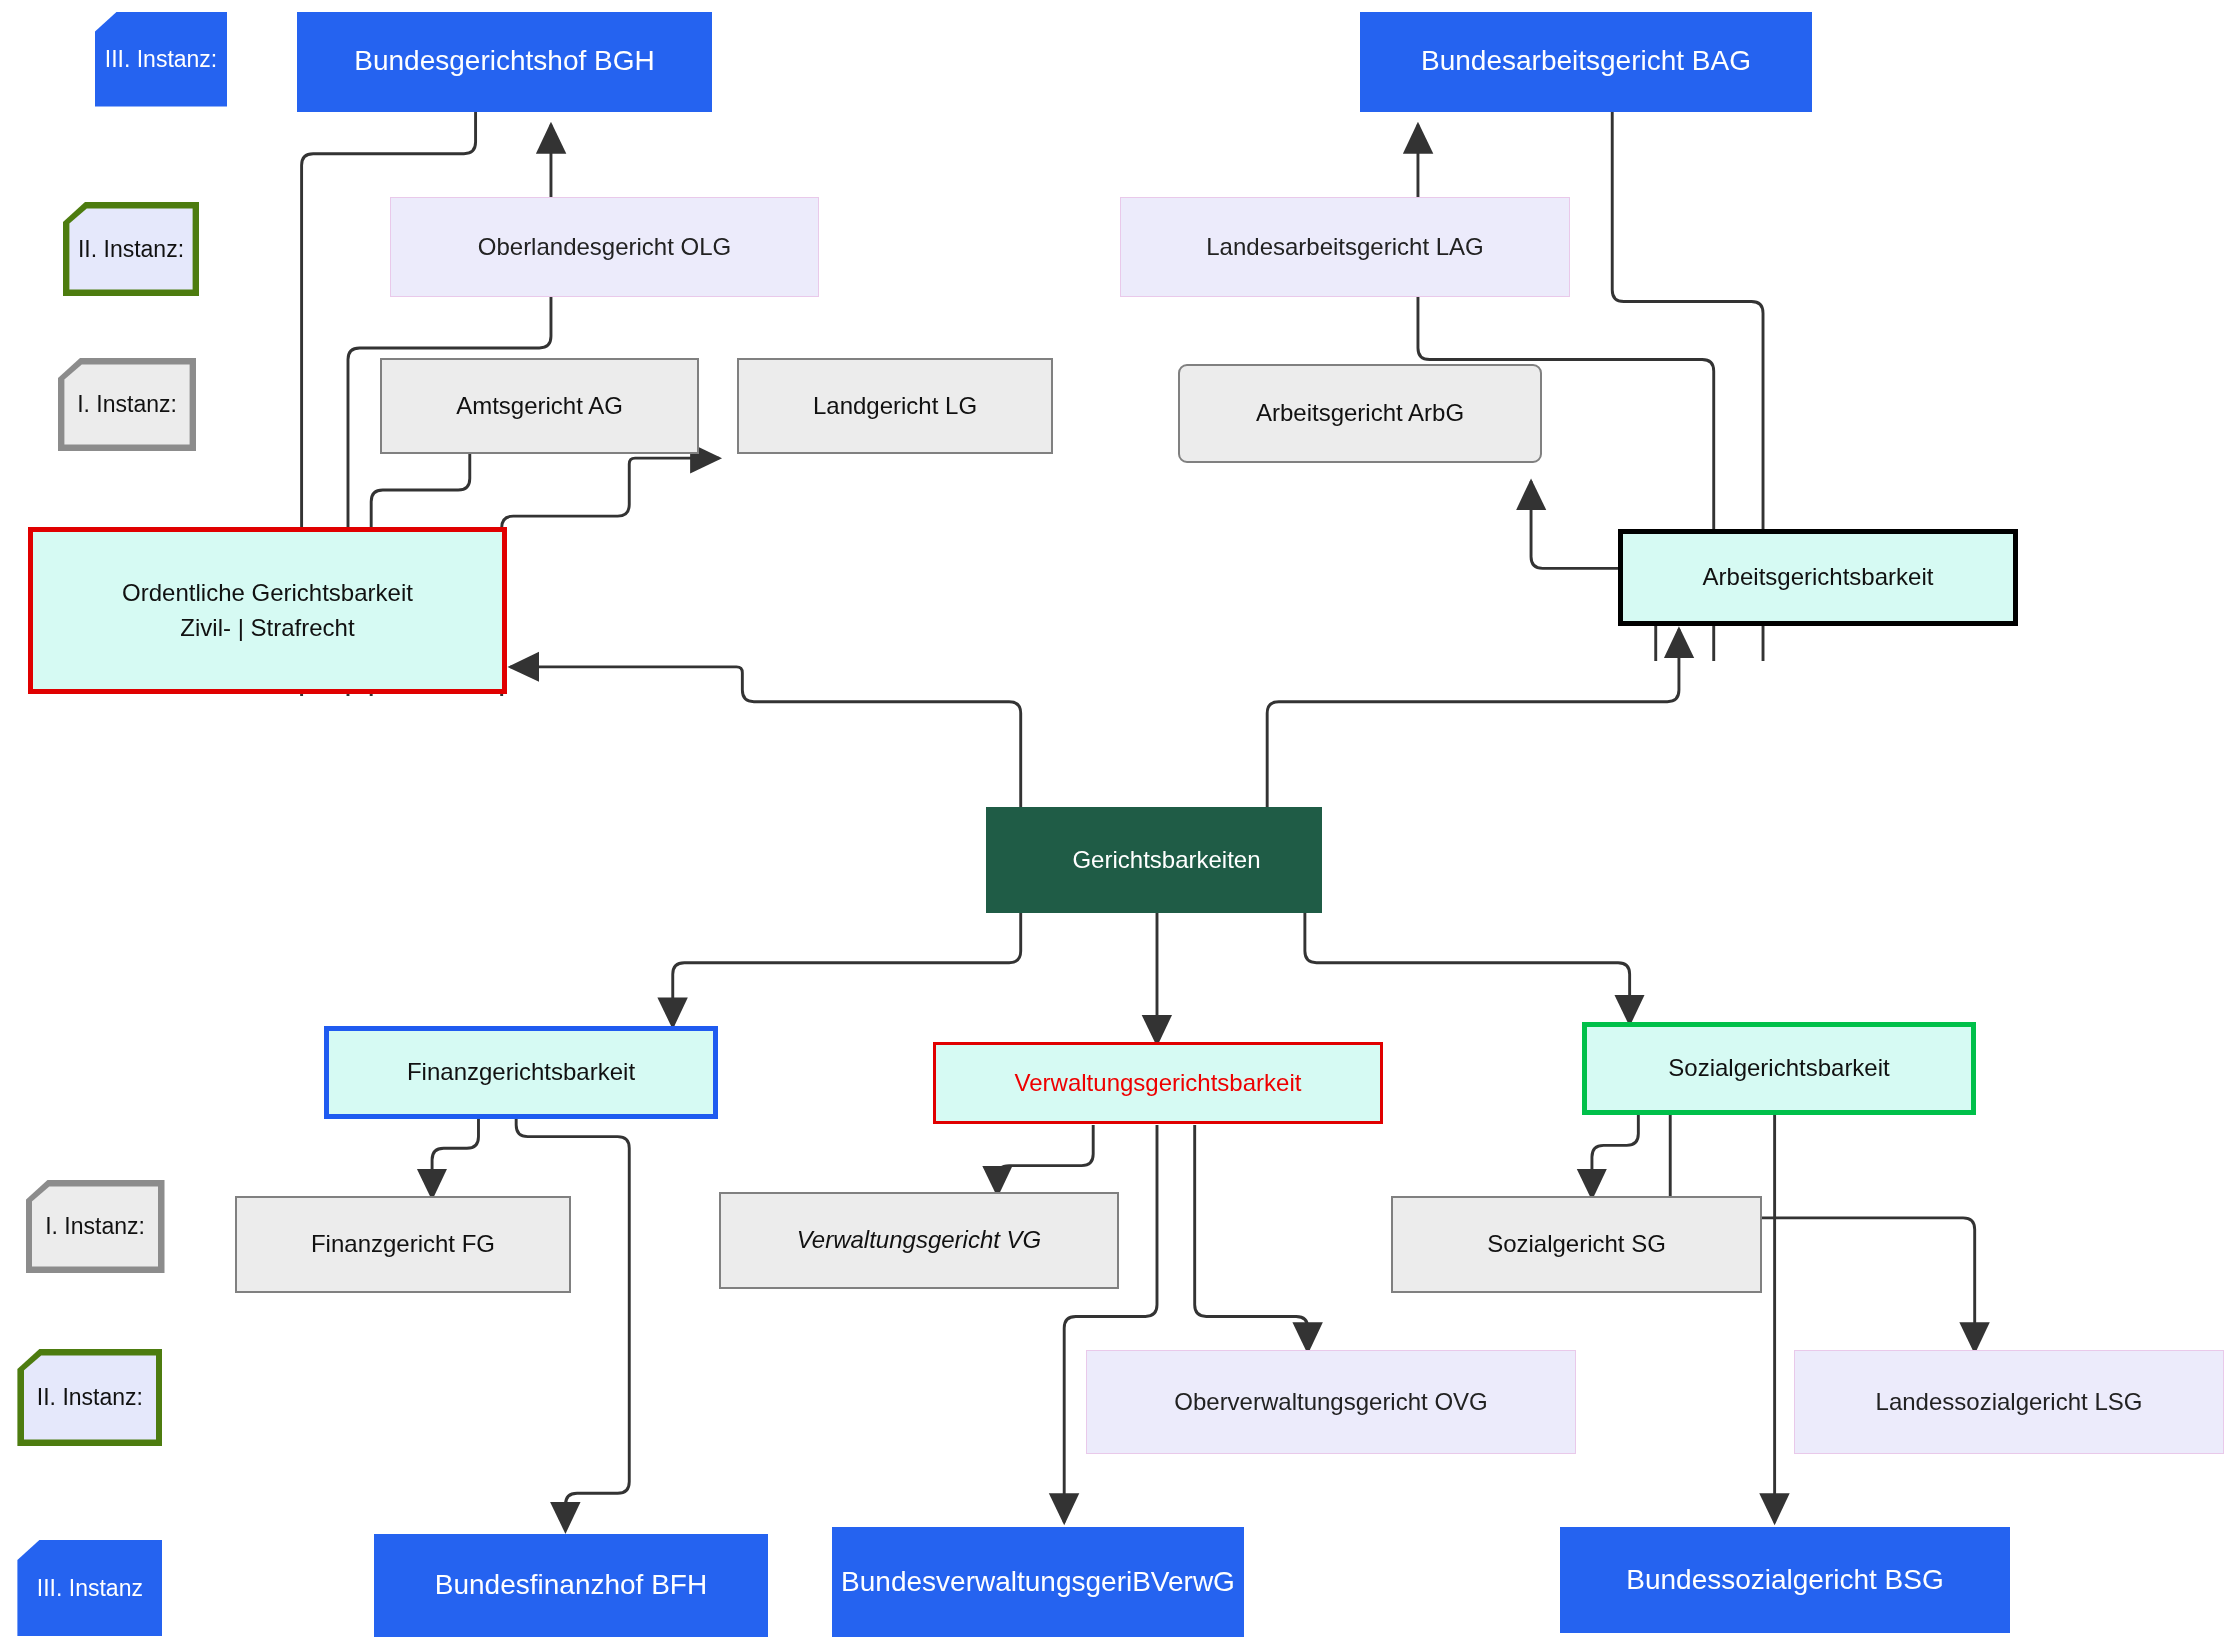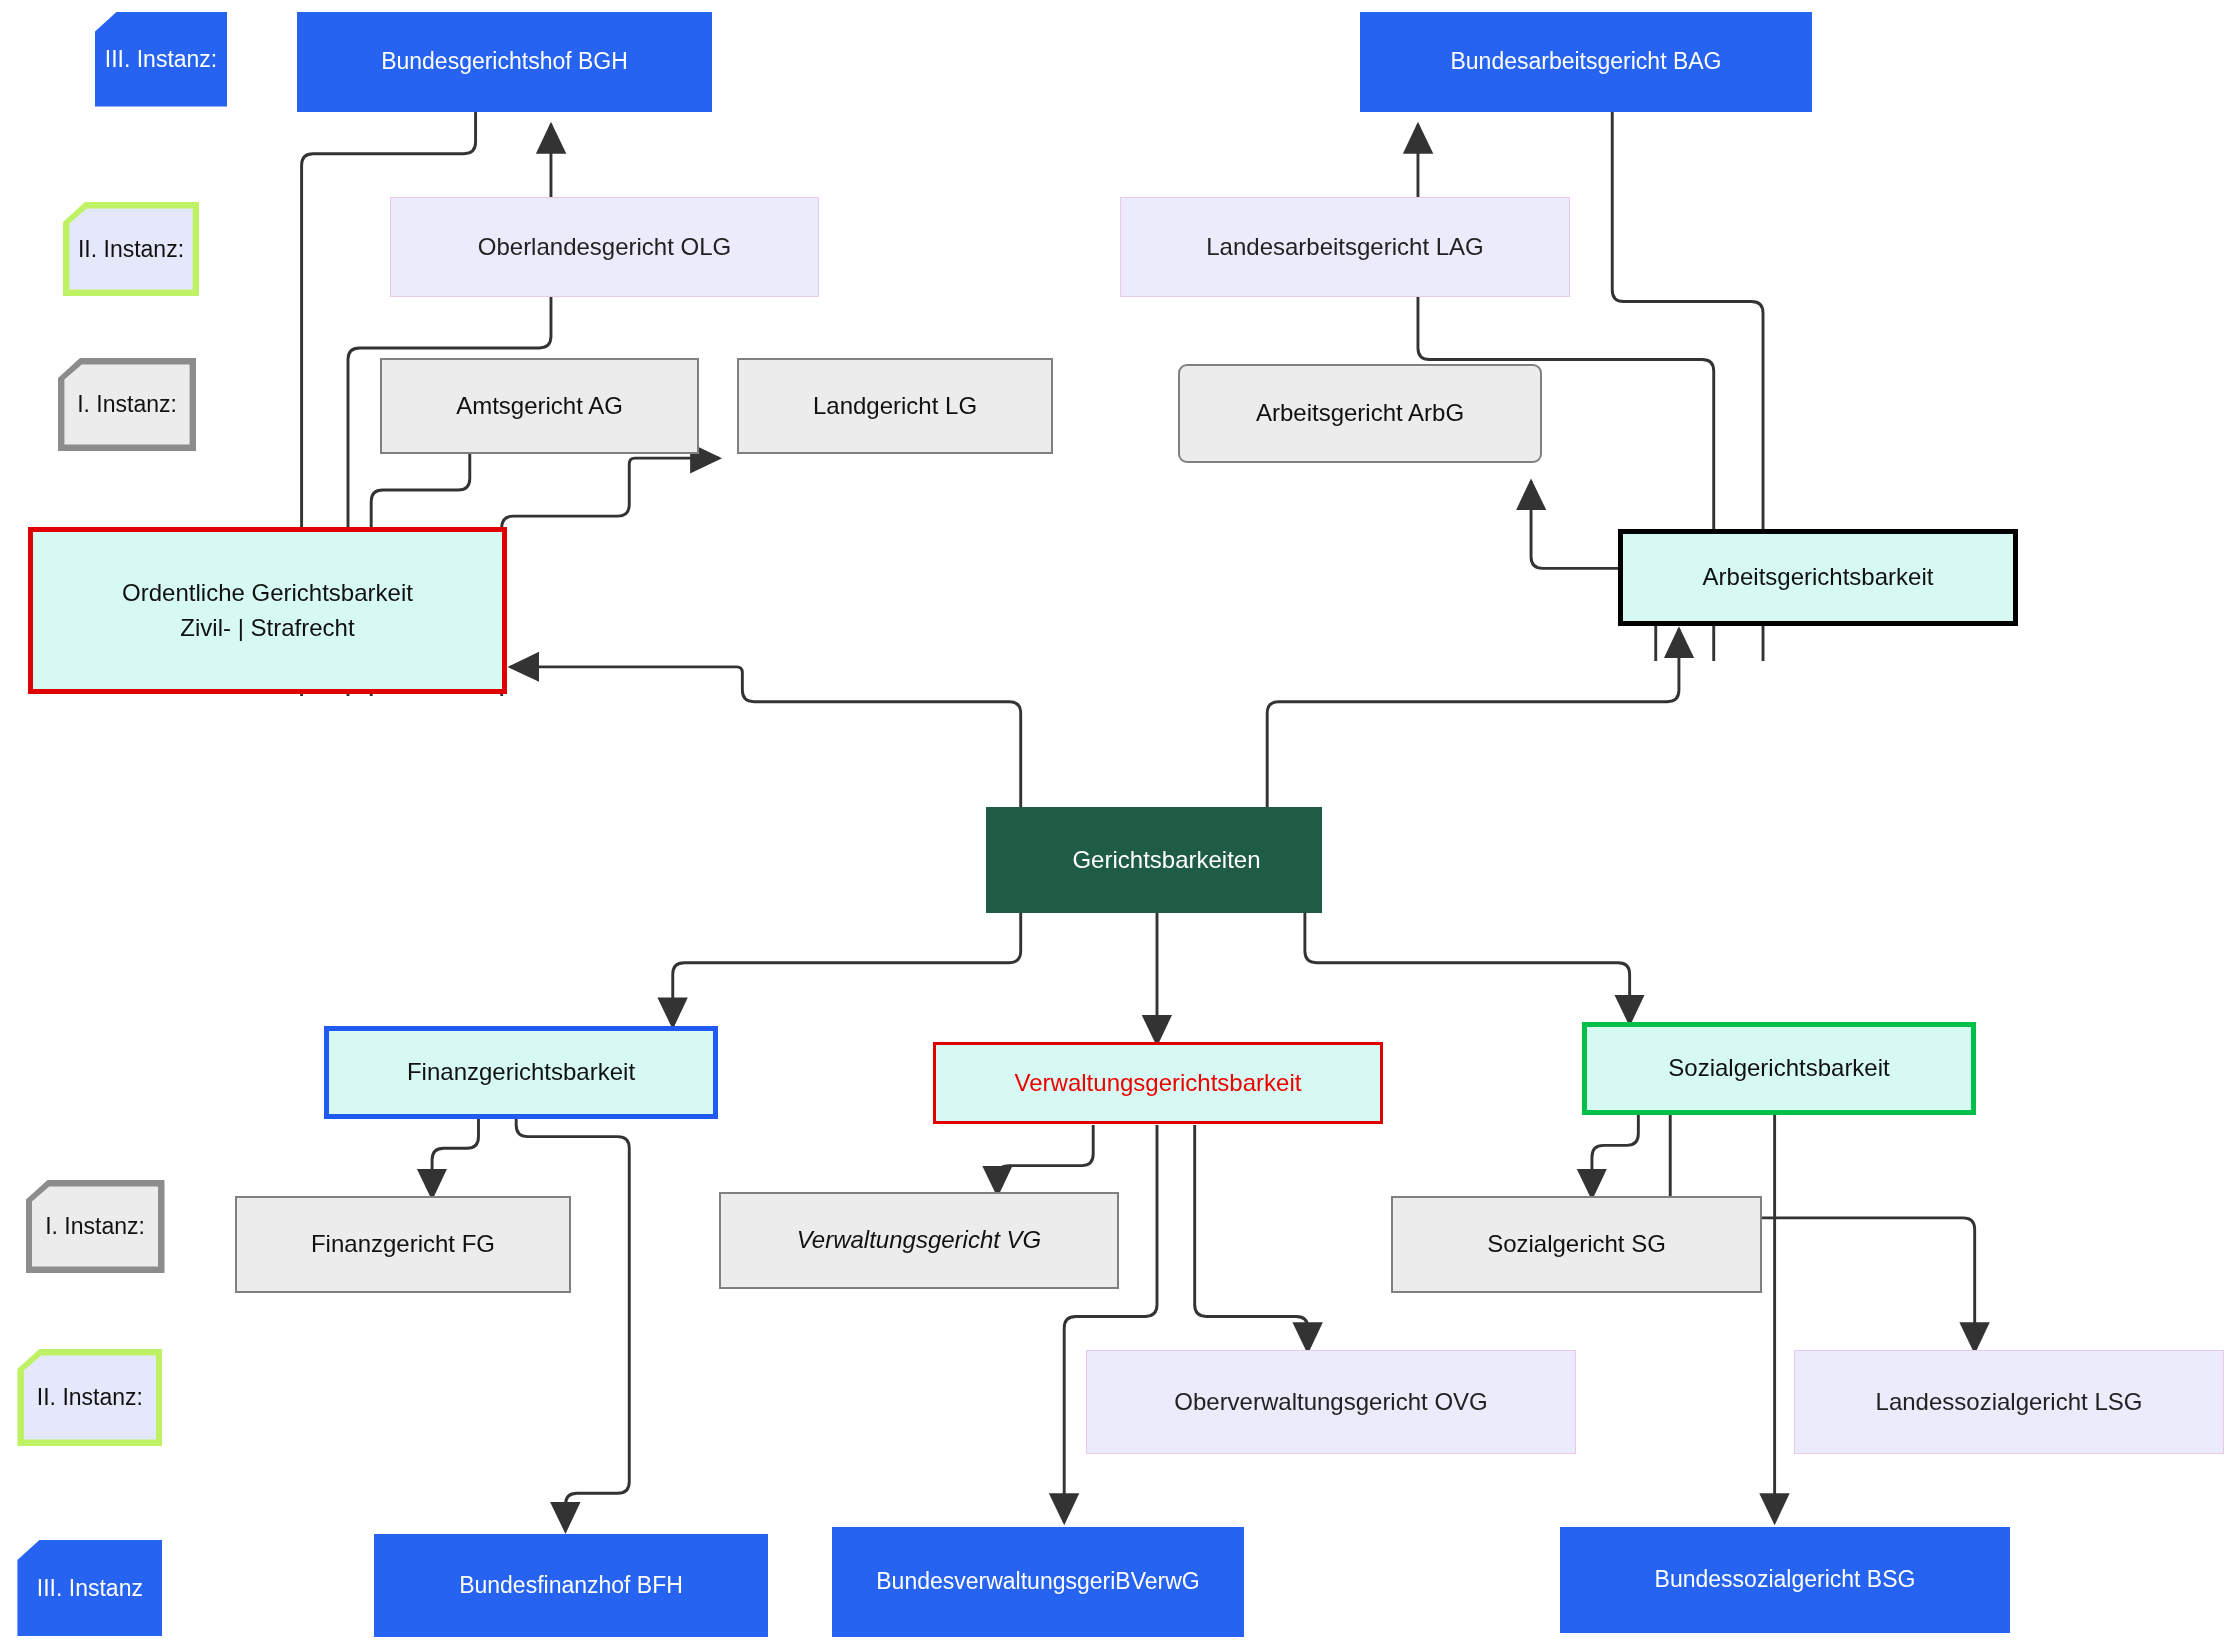--- a/index.html
+++ b/index.html
@@ -5,37 +5,37 @@
   html,body{margin:0;padding:0;background:#ffffff;}
   body{font-family:"Liberation Sans","DejaVu Sans",sans-serif;}
   #stage{position:relative;width:2227px;height:1647px;background:#ffffff;overflow:hidden;}
   svg#edges{position:absolute;left:0;top:0;width:2227px;height:1647px;pointer-events:none;}
 
   .node{position:absolute;box-sizing:border-box;display:flex;align-items:center;justify-content:center;
         text-align:center;line-height:1.45;}
   .node span{display:block;}
 
   
-  .n-blue{background:#2563f0;color:#ffffff;border:none;font-size:23px;}
+  .n-blue{background:#2563f0;color:#ffffff;border:none;font-size:28px;}
   .n-lilac{background:#ecebfb;border:1.7px solid #e9c9ea;color:#222222;font-size:24px;}
   .n-grey{background:#ececec;border:2.3px solid #808080;color:#111111;font-size:24px;}
   .n-mint-red{background:#d6faf3;border:5.2px solid #e00000;color:#111111;font-size:24px;}
   .n-mint-black{background:#d6faf3;border:5.2px solid #000000;color:#111111;font-size:24px;}
   .n-mint-blue{background:#d6faf3;border:5.2px solid #1f5bf0;color:#111111;font-size:24px;}
   .n-mint-red2{background:#d6faf3;border:3.5px solid #e00000;color:#ee0000;font-size:24px;}
   .n-mint-green{background:#d6faf3;border:5.2px solid #00c04a;color:#111111;font-size:24px;}
   .n-green{background:#1f5c46;color:#ffffff;border:none;font-size:24px;padding-left:25px;}
 
   
   .legend{position:absolute;box-sizing:border-box;display:flex;align-items:center;justify-content:center;
           font-size:23px;text-align:center;
           clip-path:polygon(22px 0,100% 0,100% 100%,0 100%,0 20px);}
   .lg-grey{background:#8c8c8c;}
   .lg-grey .inner{background:#ececec;color:#111111;}
-  .lg-lilac{background:#bef264;}
+  .lg-lilac{background:#4d7c0f;}
   .lg-lilac .inner{background:#e5e8fb;color:#111111;}
   .lg-blue{background:#2563f0;color:#ffffff;}
   .legend .inner{position:absolute;left:6.4px;top:6.4px;right:6.4px;bottom:6.4px;
         display:flex;align-items:center;justify-content:center;
         clip-path:polygon(17.4px 0,100% 0,100% 100%,0 100%,0 15px);}
 </style>
 </head>
 <body>
 
 <div id="stage">

